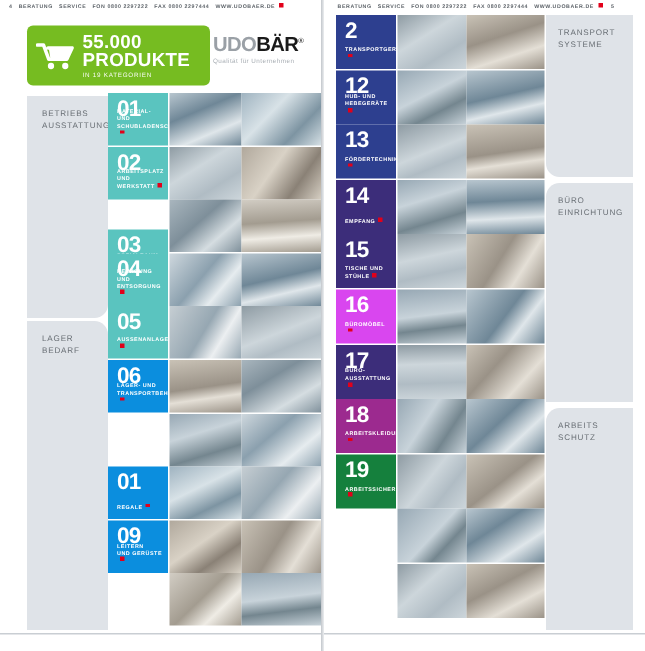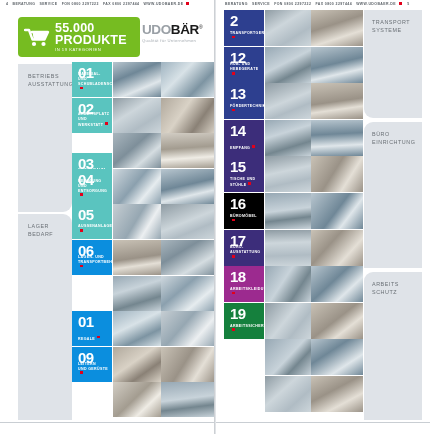--- a/index.html
+++ b/index.html
@@ -221,21 +221,21 @@
           <div class="cap" style="white-space: pre-line;">EMPFANG<span class="sq"></span></div>
         </div>
         <div class="photo" style="left: 40.6px; top: 109.8px; width: 46px; height: 36px; background: linear-gradient(163deg, rgb(151, 168, 180) 0%, rgb(200, 211, 218) 37.3333%, rgb(116, 134, 143) 70%, rgb(200, 211, 218) 100%);"></div>
         <div class="photo" style="left: 87.2px; top: 109.8px; width: 52px; height: 36px; background: linear-gradient(177deg, rgb(184, 198, 207) 0%, rgb(111, 135, 151) 39.3333%, rgb(223, 230, 234) 70%, rgb(111, 135, 151) 100%);"></div>
         <div class="tile" style="left: 0px; top: 146.4px; width: 40px; height: 36px; background: rgb(60, 45, 122);">
           <div class="num">15</div>
           <div class="cap" style="white-space: pre-line;">TISCHE UND STÜHLE<span class="sq"></span></div>
         </div>
         <div class="photo" style="left: 40.6px; top: 146.4px; width: 46px; height: 36px; background: linear-gradient(168deg, rgb(142, 155, 163) 0%, rgb(205, 214, 219) 42.3333%, rgb(176, 188, 196) 70%, rgb(205, 214, 219) 100%);"></div>
         <div class="photo" style="left: 87.2px; top: 146.4px; width: 52px; height: 36px; background: linear-gradient(122deg, rgb(201, 194, 182) 0%, rgb(154, 146, 135) 44.3333%, rgb(228, 223, 214) 70%, rgb(154, 146, 135) 100%);"></div>
-        <div class="tile" style="left: 0px; top: 183px; width: 40px; height: 36px; background: #000000;">
+        <div class="tile" style="left: 0px; top: 183px; width: 40px; height: 36px; background: #d946ef;">
           <div class="num">16</div>
           <div class="cap" style="white-space: pre-line;">BÜROMÖBEL<span class="sq"></span></div>
         </div>
         <div class="photo" style="left: 40.6px; top: 183px; width: 46px; height: 36px; background: linear-gradient(173deg, rgb(151, 168, 180) 0%, rgb(200, 211, 218) 47.3333%, rgb(116, 134, 143) 70%, rgb(200, 211, 218) 100%);"></div>
         <div class="photo" style="left: 87.2px; top: 183px; width: 52px; height: 36px; background: linear-gradient(127deg, rgb(184, 198, 207) 0%, rgb(111, 135, 151) 49.3333%, rgb(223, 230, 234) 70%, rgb(111, 135, 151) 100%);"></div>
         <div class="tile" style="left: 0px; top: 219.6px; width: 40px; height: 36px; background: rgb(60, 45, 122);">
           <div class="num">17</div>
           <div class="cap" style="white-space: pre-line;">BÜRO-AUSSTATTUNG<span class="sq"></span></div>
         </div>
         <div class="photo" style="left: 40.6px; top: 219.6px; width: 46px; height: 36px; background: linear-gradient(178deg, rgb(142, 155, 163) 0%, rgb(205, 214, 219) 35.6667%, rgb(176, 188, 196) 70%, rgb(205, 214, 219) 100%);"></div>

